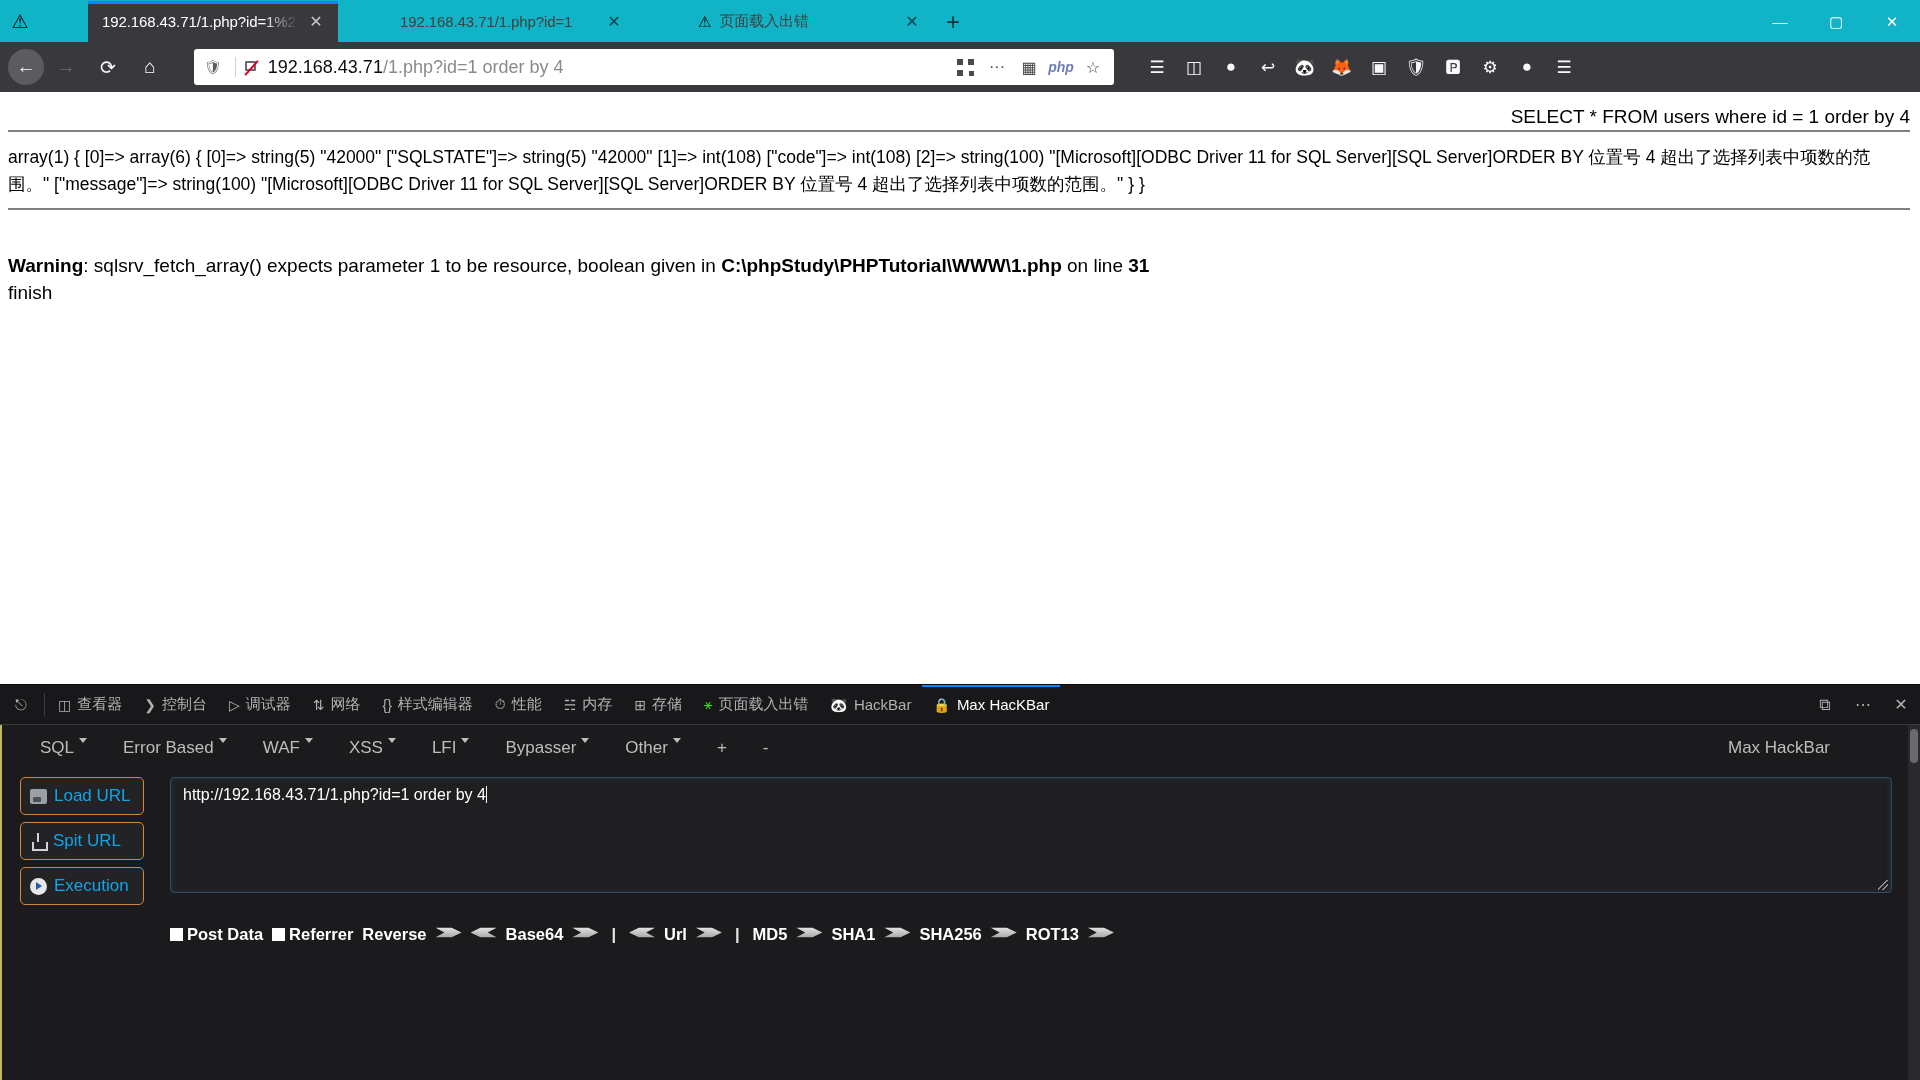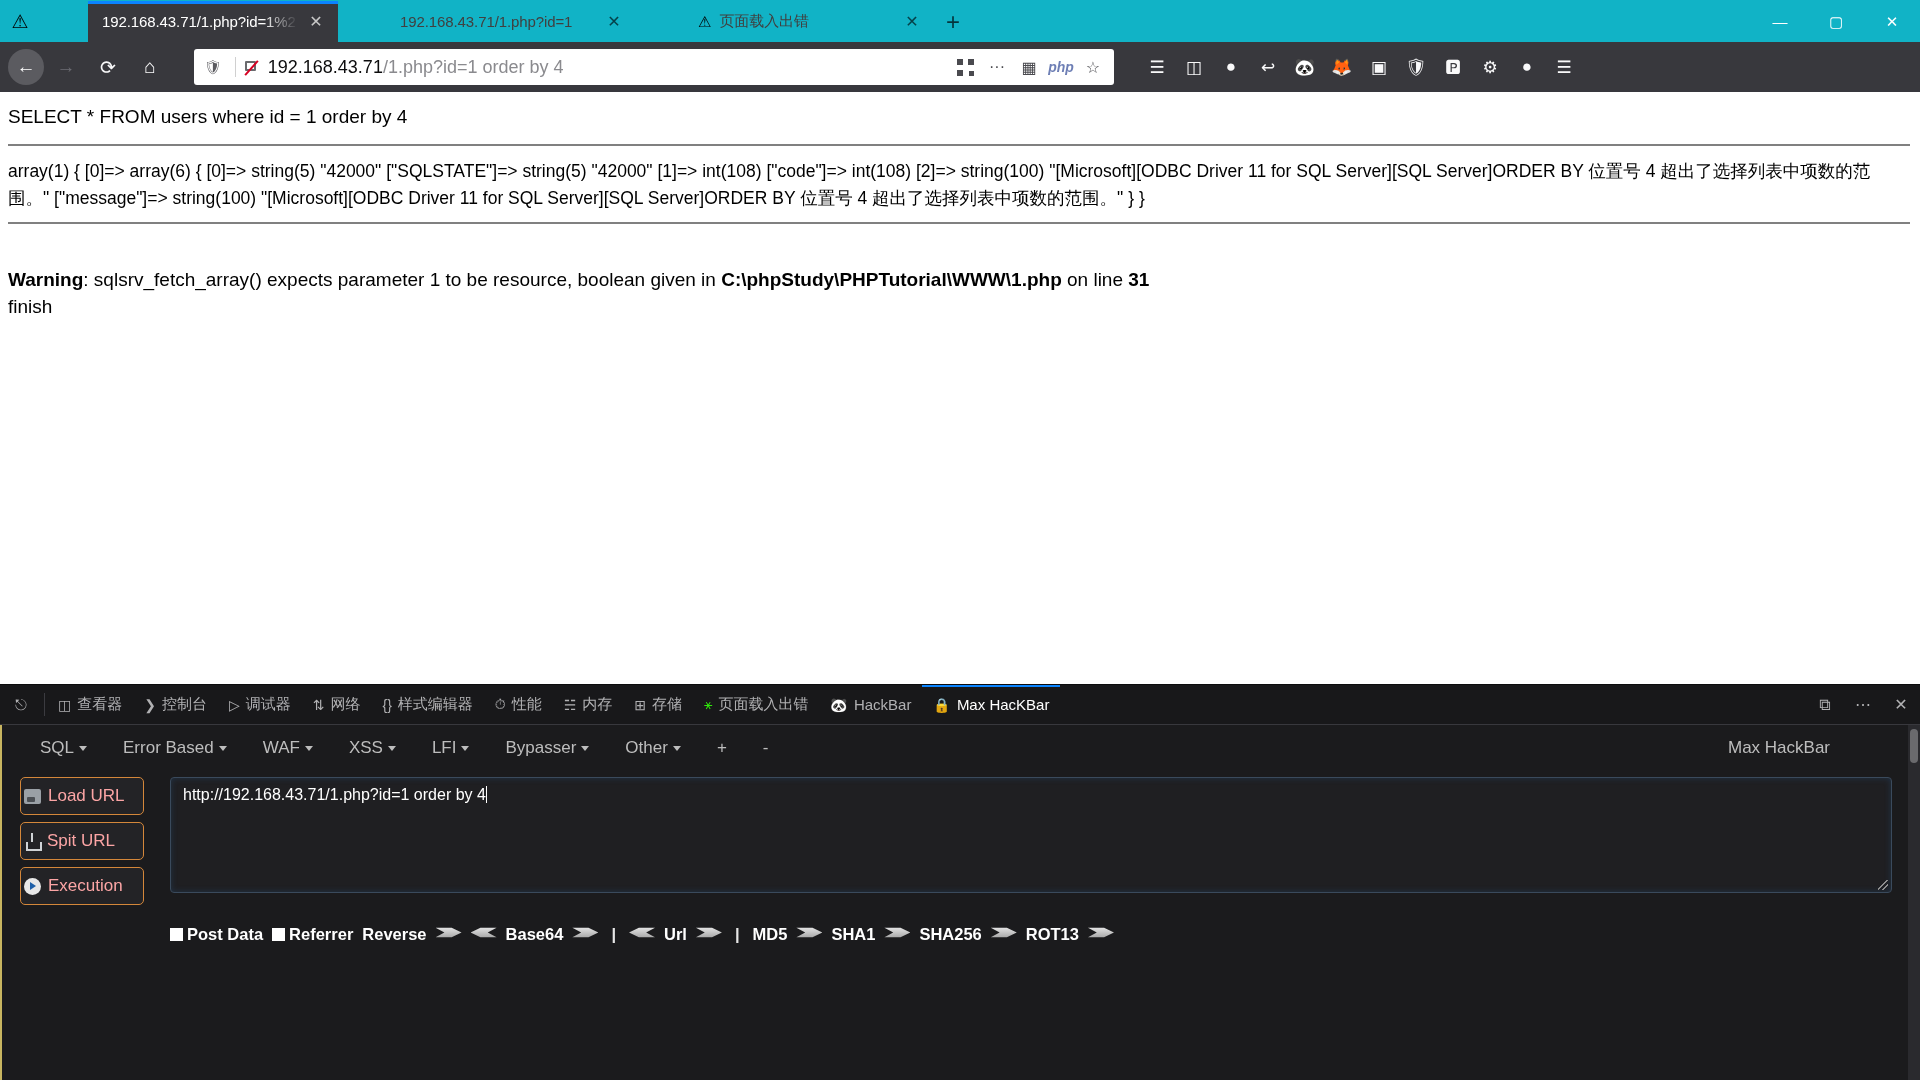--- a/index.html
+++ b/index.html
@@ -187,21 +187,21 @@
     background: #ffffff;
     height: 592px;
     padding: 12px 10px 0 8px;
     overflow: hidden;
     position: relative;
   }
   .sql-line {
     font-size: 19px;
     color: #000;
     line-height: 26px;
-    margin-bottom: 14px;
+    text-align: right;
   }
   .hr {
     border: 0;
     border-top: 2px solid #808080;
     margin: 0 0 12px 0;
   }
   .dump {
     font-size: 17.5px;
     color: #000;
     line-height: 27px;
@@ -281,21 +281,21 @@
   }
   .hb-menu {
     height: 46px;
     display: flex;
     align-items: center;
     padding-left: 38px;
     gap: 36px;
     color: #bdbdbd;
     font-size: 17px;
   }
-  .hb-menu .mi { display:flex; align-items:center; gap:5px; }
+  .hb-menu .mi { display:flex; align-items:flex-start; gap:5px; }
   .caret {
     width:0;height:0;
     border-left:4px solid transparent;
     border-right:4px solid transparent;
     border-top:5px solid #bdbdbd;
     display:inline-block;
   }
   .hb-brand {
     margin-left: auto;
     margin-right: 90px;
@@ -305,27 +305,27 @@
   .hb-body {
     display: flex;
     padding: 6px 28px 0 18px;
     gap: 26px;
   }
   .hb-btns { display:flex; flex-direction: column; gap: 7px; width: 124px;}
   .hb-btn {
     border: 1px solid #d4873a;
     border-radius: 5px;
     background: #232326;
-    color: #fca5a5;
+    color: #0ea5e9;
     font-size: 17px;
     height: 38px;
     display: flex;
     align-items: center;
     gap: 7px;
-    padding-left: 3px;
+    padding-left: 9px;
   }
   .ico-sq {
     width: 17px; height: 15px;
     background: #9aa0a6;
     border-radius: 2px;
     display:inline-block;
     position: relative;
     flex: 0 0 auto;
   }
   .ico-sq::after{

